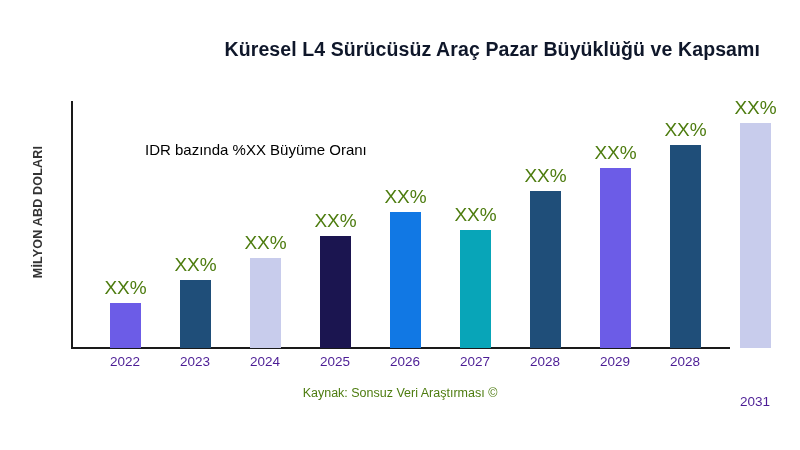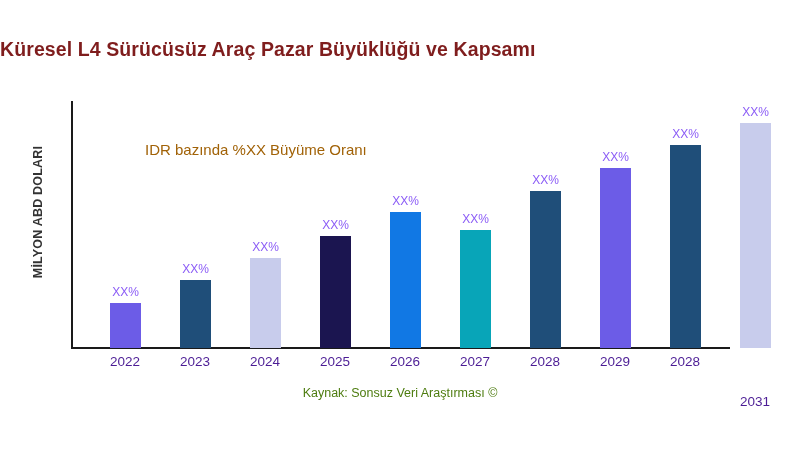--- a/index.html
+++ b/index.html
@@ -16,24 +16,24 @@
   #chart-root {
     position: relative;
     width: 800px;
     height: 450px;
   }
   #chart-title {
     position: absolute;
     left: 0;
     top: 38px;
     width: 760px;
-    text-align: left;
+    text-align: right;
     font-size: 19.5px;
     font-weight: bold;
-    color: #7f1d1d;
+    color: #0f172a;
     letter-spacing: 0.1px;
     white-space: nowrap;
   }
   #y-axis-label {
     position: absolute;
     left: -82px;
     top: 205px;
     width: 240px;
     text-align: center;
     font-size: 12.5px;
@@ -42,21 +42,21 @@
     transform: rotate(-90deg);
     transform-origin: center center;
     letter-spacing: 0.2px;
     white-space: nowrap;
   }
   #annotation {
     position: absolute;
     left: 145px;
     top: 141px;
     font-size: 15px;
-    color: #a16207;
+    color: #000000;
     white-space: nowrap;
   }
   #plot-area {
     position: absolute;
     left: 0;
     top: 0;
     width: 800px;
     height: 450px;
   }
   .axis-line {
@@ -83,22 +83,22 @@
   .bar {
     position: absolute;
     left: 0;
     bottom: 0;
     width: 31px;
   }
   .bar-value {
     position: absolute;
     left: 50%;
     transform: translateX(-50%);
-    font-size: 12px;
-    color: #8b5cf6;
+    font-size: 19px;
+    color: #4d7c0f;
     white-space: nowrap;
   }
   .tick-label {
     position: absolute;
     top: 354px;
     width: 60px;
     text-align: center;
     font-size: 13.5px;
     color: #4c1d95;
   }

